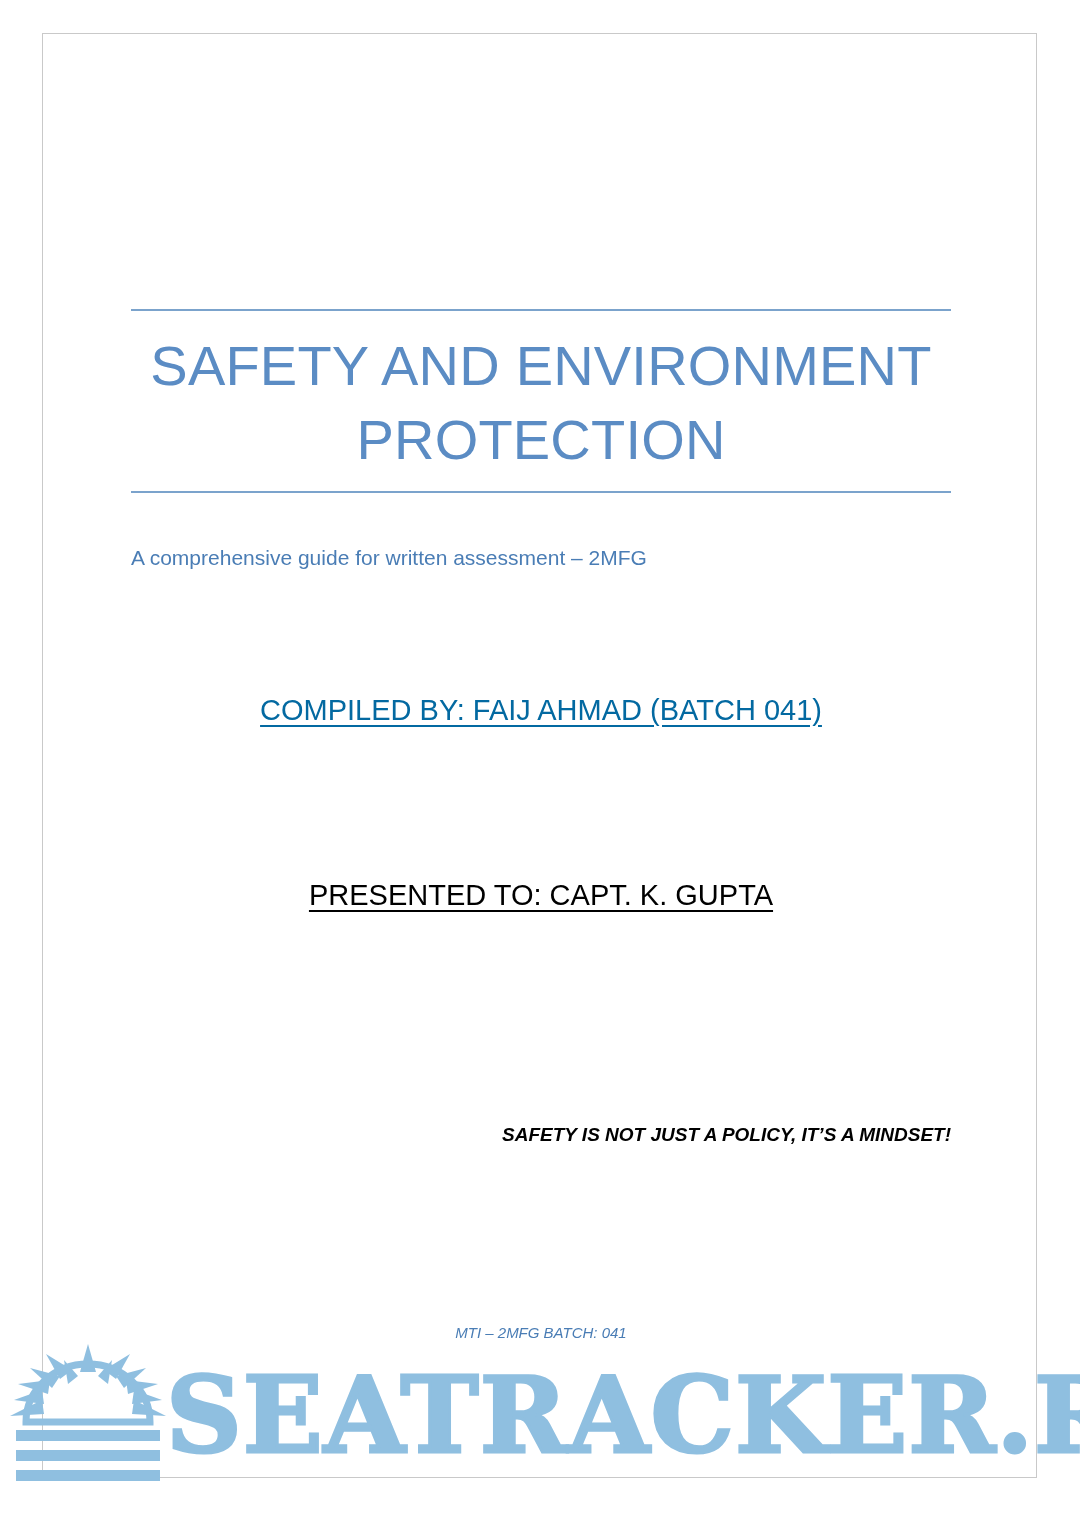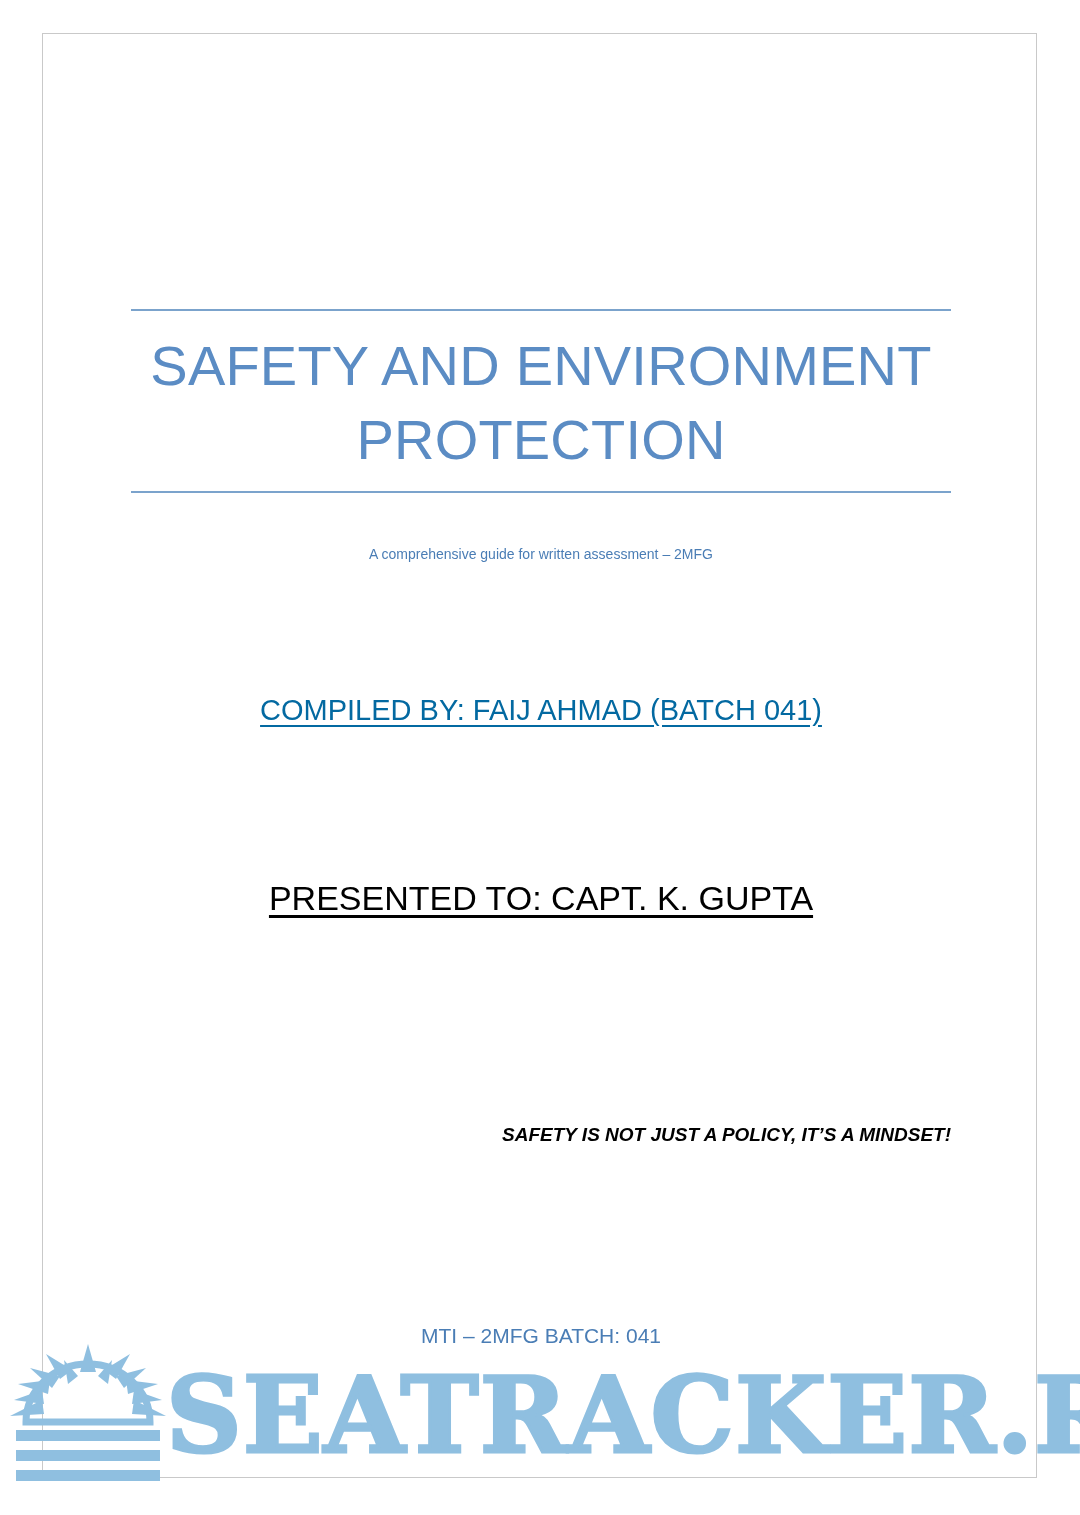--- a/index.html
+++ b/index.html
@@ -58,22 +58,21 @@
     letter-spacing: 0.2px;
     padding: 18px 10px 14px 10px;
     margin: 0;
   }
 
   .doc-subtitle {
     position: absolute;
     left: 88px;
     top: 512px;
     width: 820px;
-    text-align: center;
-    font-size: 14px;
+    font-size: 21px;
     color: #4a7db5;
     font-family: "Liberation Sans", sans-serif;
   }
 
   .compiled-by {
     position: absolute;
     left: 88px;
     top: 660px;
     width: 820px;
     text-align: center;
@@ -83,21 +82,21 @@
     text-underline-offset: 5px;
     font-family: "Liberation Sans", sans-serif;
   }
 
   .presented-to {
     position: absolute;
     left: 88px;
     top: 845px;
     width: 820px;
     text-align: center;
-    font-size: 34px;
+    font-size: 29px;
     color: #000000;
     text-decoration: underline;
     text-underline-offset: 5px;
     font-family: "Liberation Sans", sans-serif;
   }
 
   .tagline {
     position: absolute;
     left: 88px;
     top: 1090px;
@@ -109,23 +108,24 @@
     color: #000000;
     font-family: "Liberation Sans", sans-serif;
   }
 
   .footer-line {
     position: absolute;
     left: 88px;
     top: 1290px;
     width: 820px;
     text-align: center;
-    font-size: 21px;
+    font-size: 15px;
     color: #4a7db5;
     font-family: "Liberation Sans", sans-serif;
+    font-style: italic;
   }
 
   
   .watermark {
     position: absolute;
     left: 0;
     bottom: 8px;
     width: 1080px;
     height: 175px;
     pointer-events: none;

